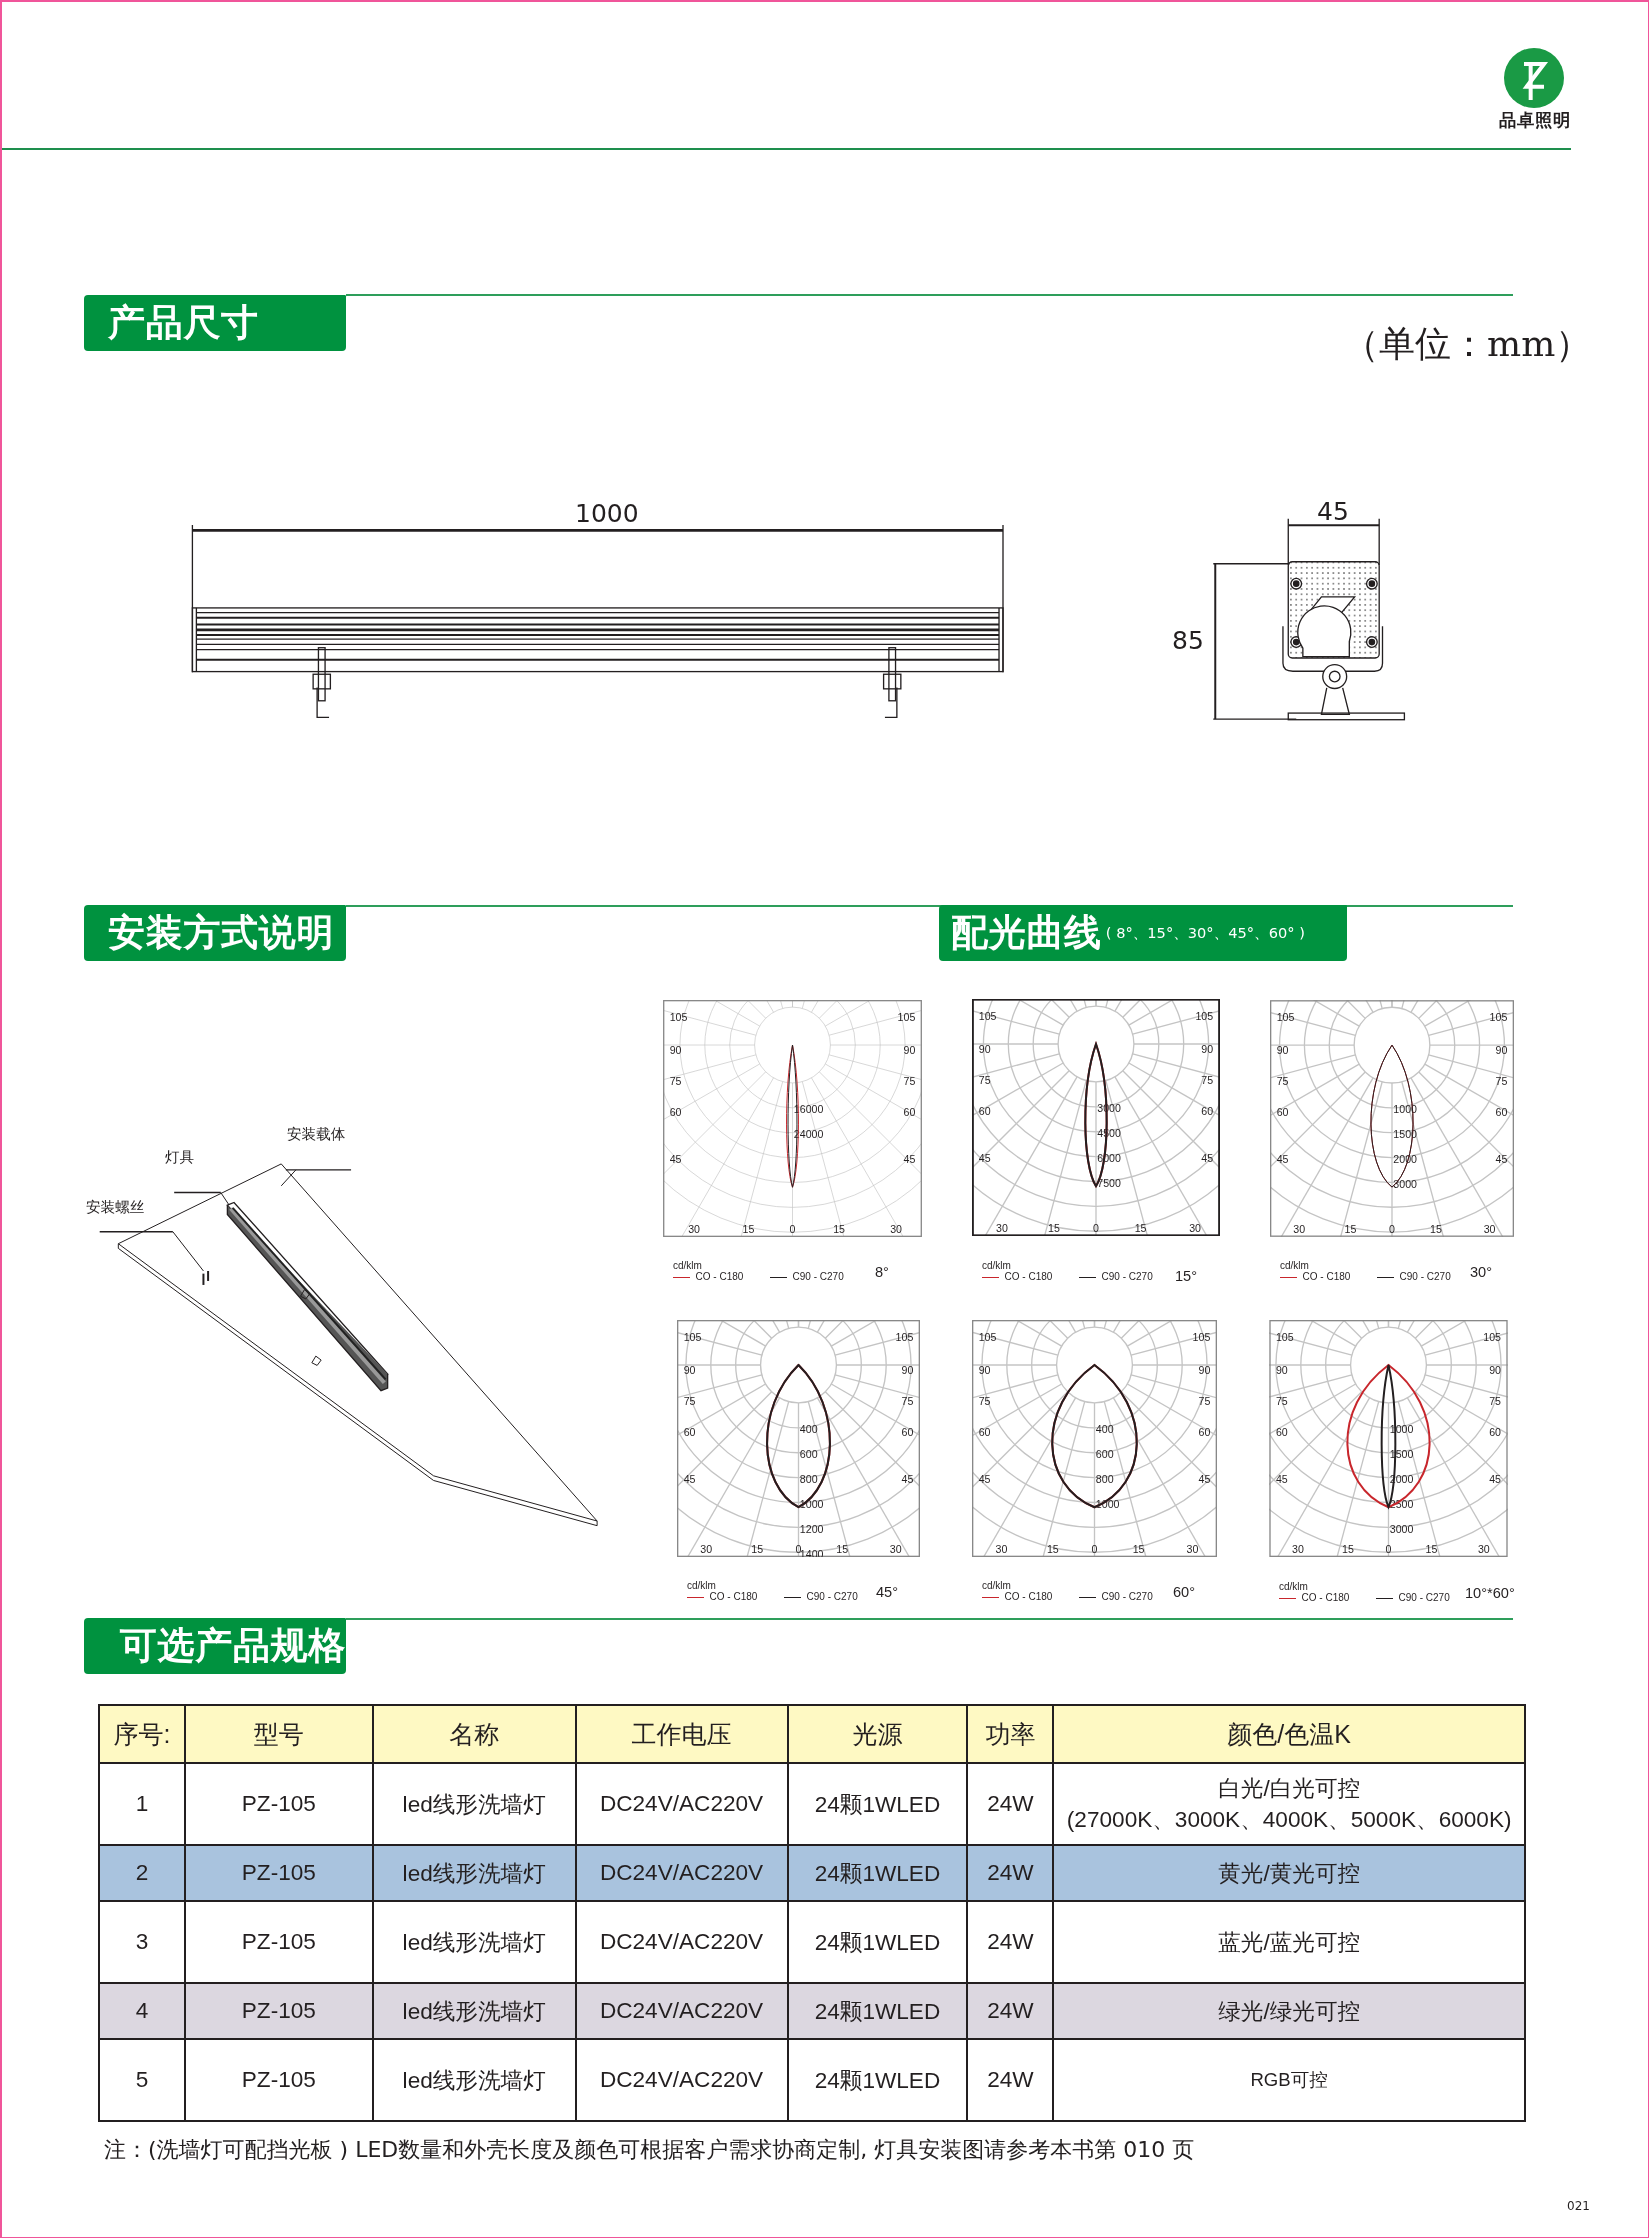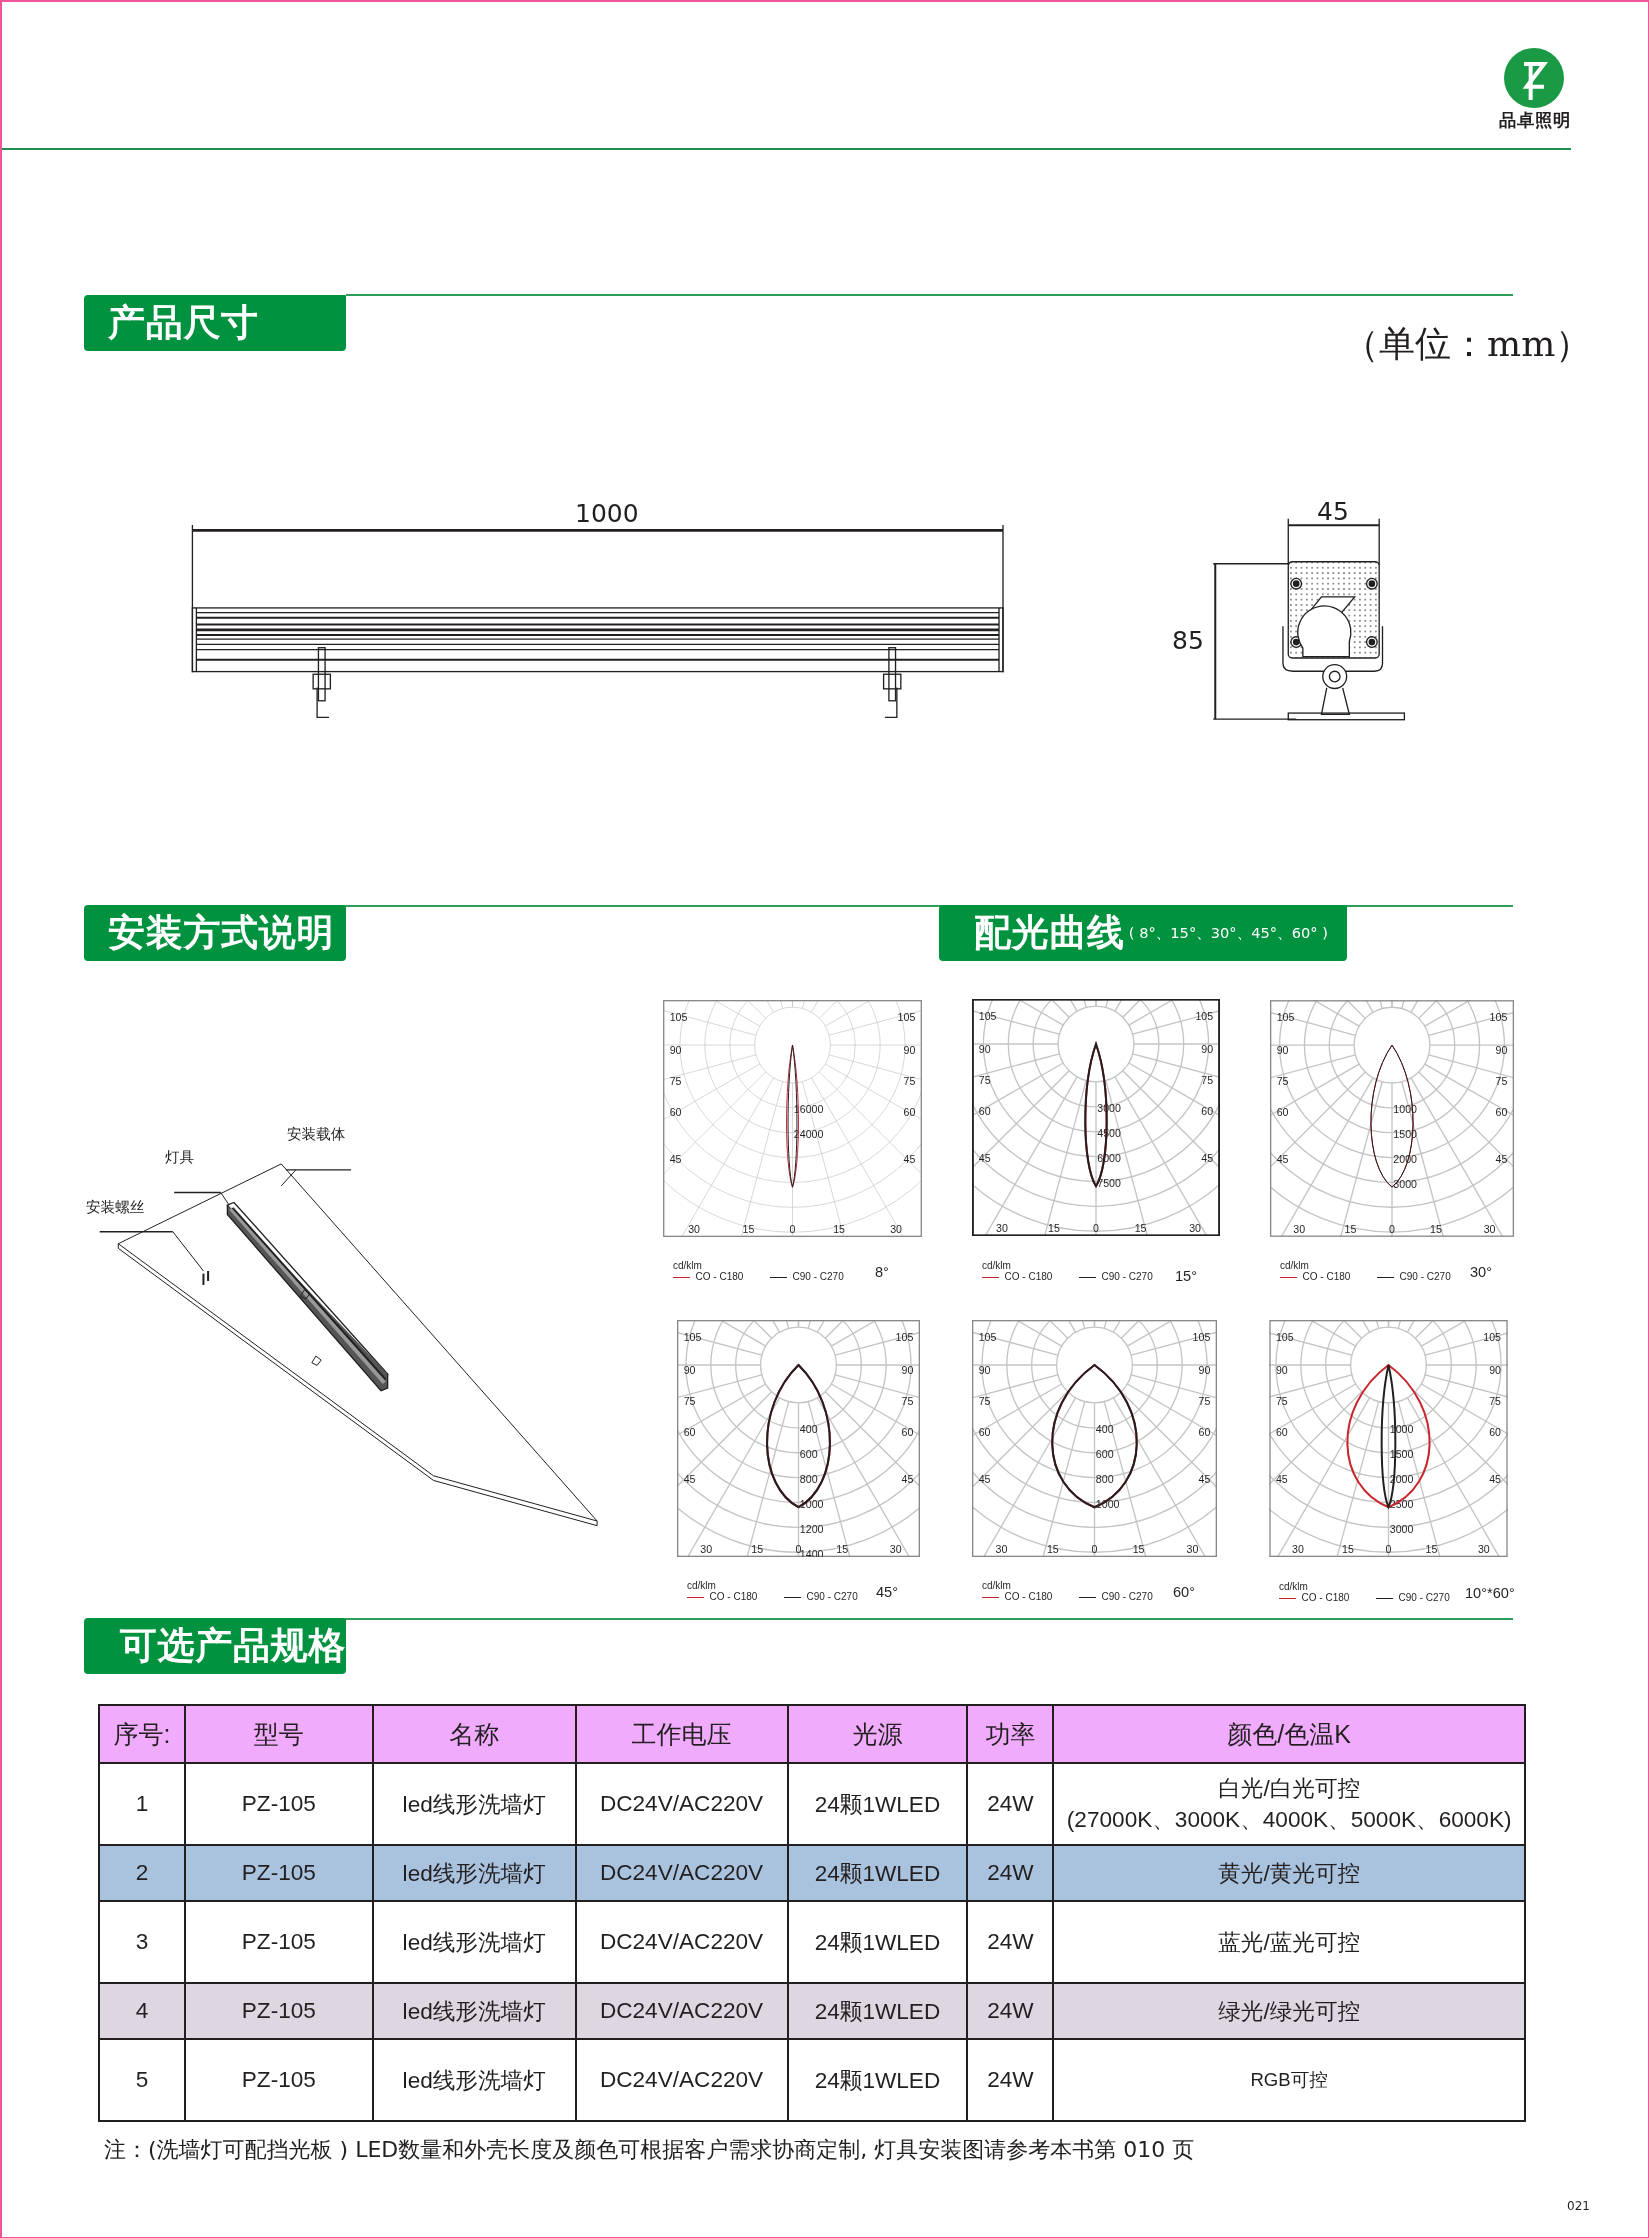--- a/index.html
+++ b/index.html
@@ -19,21 +19,21 @@
   .callout{font-size:14.6px;color:#231f20;}
   .polar-box{position:absolute;}
   .polar-lbl{font-family:"Liberation Sans",sans-serif;fill:#231f20;}
   .legend{position:absolute;font-family:"Liberation Sans",sans-serif;font-size:10px;color:#231f20;}
   .legend .u{display:block;}
   .legend .row{display:flex;align-items:center;gap:26.6px;}
   .legend .line{display:inline-block;width:17.3px;height:0;border-top:1.3px solid;vertical-align:middle;margin-right:5.3px;}
   .legend .angle{position:absolute;font-size:14.6px;}
   table.spec{position:absolute;left:98px;top:1704px;width:1428px;border-collapse:collapse;font-family:"Liberation Sans",sans-serif;font-size:22.6px;color:#231f20;}
   table.spec td,table.spec th{border:2px solid #231f20;text-align:center;vertical-align:middle;padding:0;}
-  table.spec th{background:#f0abfc;font-weight:normal;height:56px;font-size:25px;}
+  table.spec th{background:#fef9c3;font-weight:normal;height:56px;font-size:25px;}
   table.spec tr.r-white td{background:#fff;}
   table.spec tr.r-blue td{background:#a9c3de;}
   table.spec tr.r-grey td{background:#dcd7e0;}
   .note{left:104px;top:2135px;font-size:22px;color:#231f20;}
   .pgno{left:1567px;top:2199px;font-size:12px;color:#231f20;}
 </style>
 </head>
 <body>
 
 <div class="page-border"></div>
@@ -113,21 +113,21 @@
     <path d="M186 265 L178 305 H220 L210 265"></path>
     <rect x="128" y="303" width="175" height="10"></rect>
   </g>
 </svg>
 
 <div class="abs sec-rule" style="left:346px;top:905px;width:1167px;"></div>
 <div class="abs sec-tab" style="left:84px;top:905px;width:262px;height:56px;">
   <span class="t">安装方式说明</span>
 </div>
 
-<div class="abs sec-tab" style="left:939px;top:905px;width:408px;height:56px;padding-left:35px;">
+<div class="abs sec-tab" style="left:939px;top:905px;width:408px;height:56px;padding-left:12px;">
   <span class="t">配光曲线</span>
   <span class="sub">( 8°、15°、30°、45°、60° )</span>
 </div>
 
 <div class="abs callout" style="left:287px;top:1125px;">安装载体</div>
 <div class="abs callout" style="left:165px;top:1148px;">灯具</div>
 <div class="abs callout" style="left:86px;top:1198px;">安装螺丝</div>
 <svg class="abs" style="left:93px;top:1130px;" width="572" height="399" viewBox="0 0 860 600">
   <g stroke="#231f20" fill="none" stroke-width="1.5">
     <line x1="290" y1="60" x2="388" y2="60" stroke-width="2"></line>

